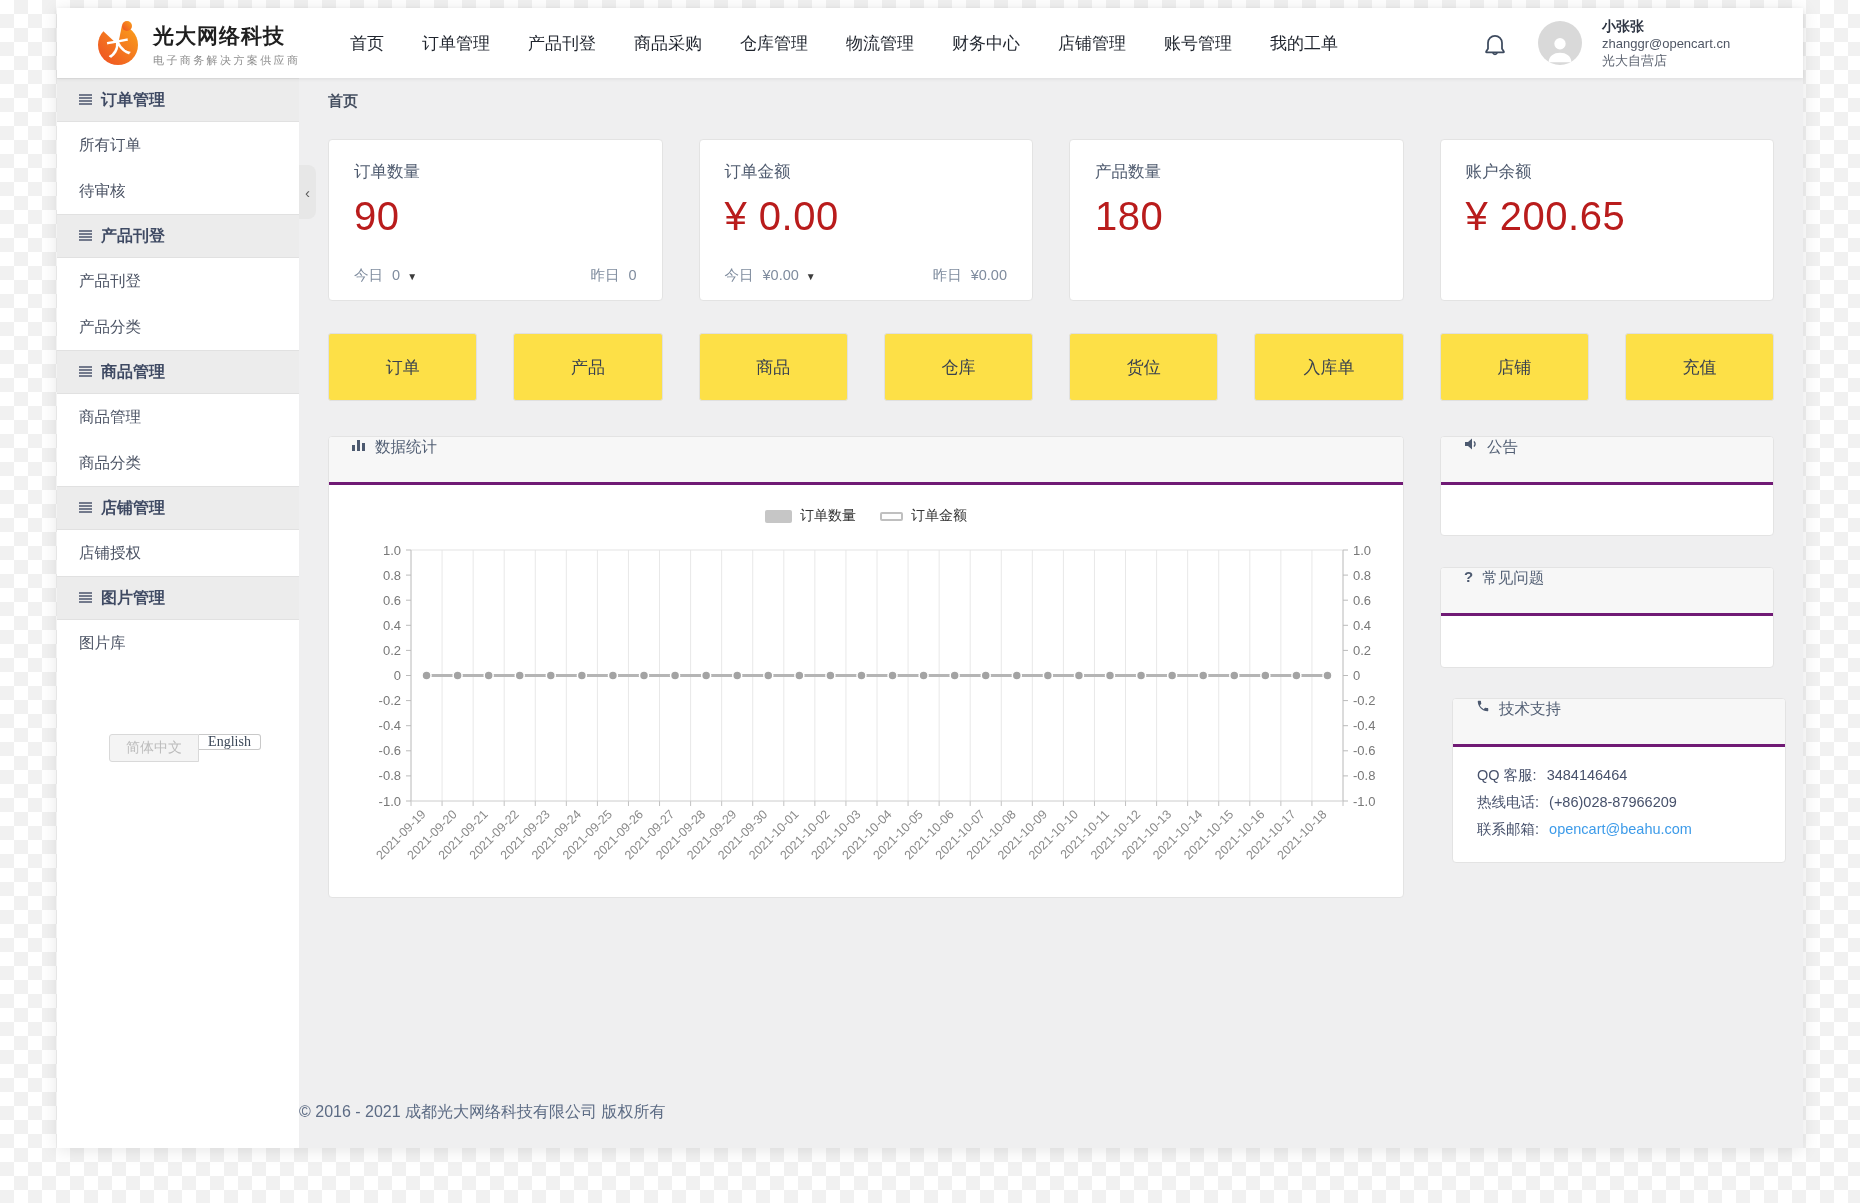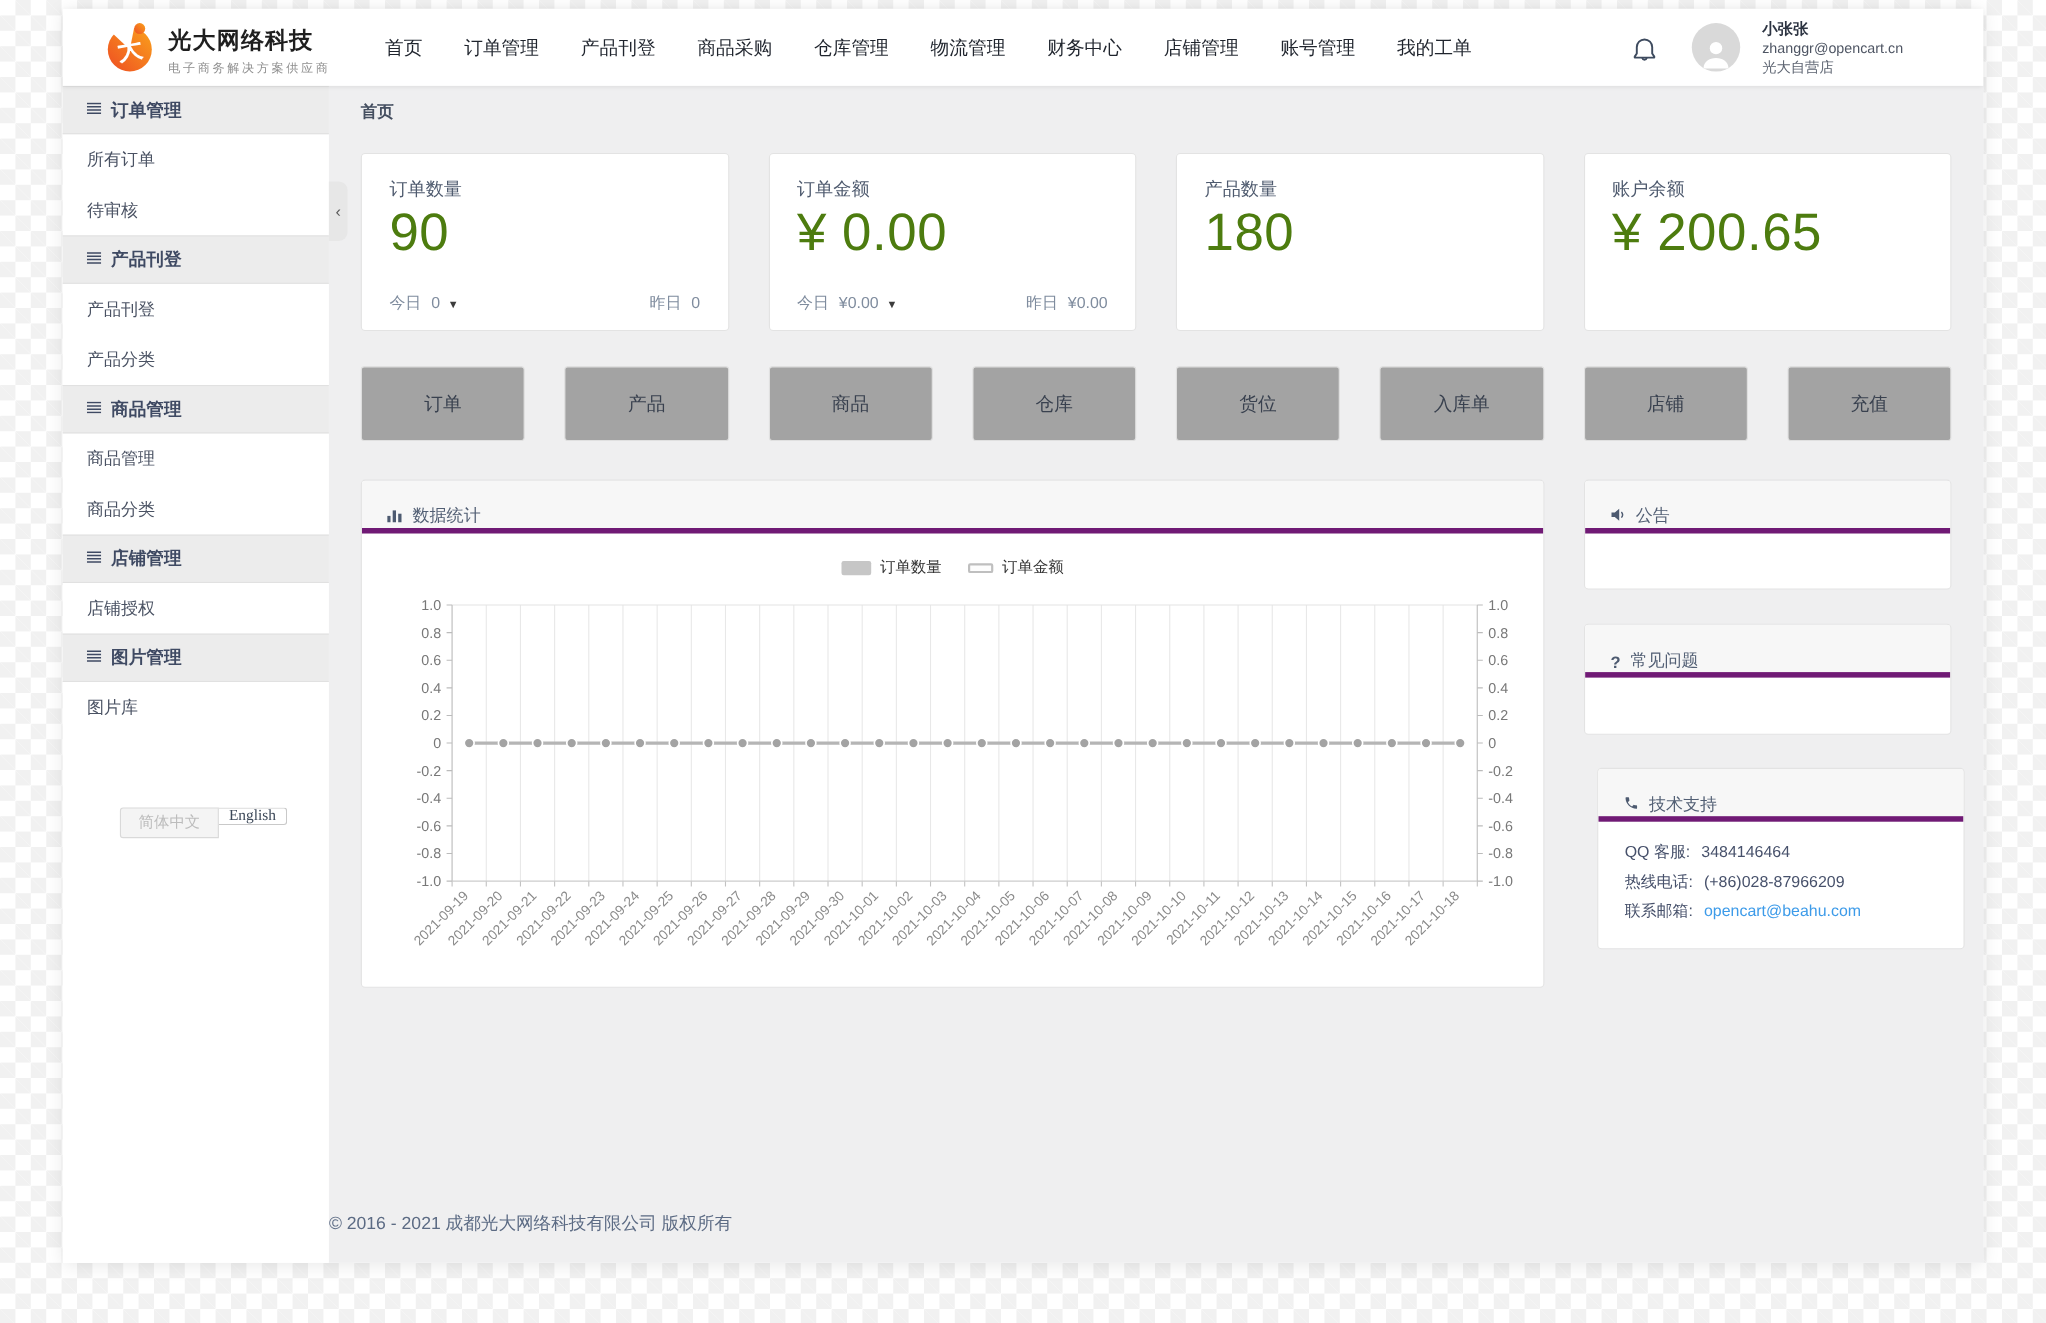--- a/index.html
+++ b/index.html
@@ -49,33 +49,33 @@
   .content{ position:absolute; left:242px; top:70px; right:0; bottom:0; background:#efeff0; }
   .collapse{ position:absolute; left:0; top:87px; width:17px; height:54px; background:#e7e7e7;
              border-radius:0 8px 8px 0; display:flex; align-items:center; justify-content:center;
              color:#5a5a5a; font-size:15px; cursor:pointer; }
   .crumb{ position:absolute; left:29px; top:14px; font-size:15px; color:#454f60; font-weight:700; cursor:pointer; }
 
   .cards{ position:absolute; left:29px; right:29px; top:61px; height:162px;
           display:grid; grid-template-columns:repeat(4,1fr); gap:36px; }
   .card{ background:#fff; border:1px solid #e3e3e3; border-radius:4px; position:relative; padding:21px 25px; }
   .card-title{ font-size:16.5px; color:#4e5a6e; }
-  .card-value{ font-size:48px; color:#4d7c0f; margin-top:1px; letter-spacing:.5px; }
+  .card-value{ font-size:40px; color:#b91c1c; margin-top:11px; letter-spacing:.5px; }
   .card-foot{ position:absolute; left:25px; right:25px; bottom:15px; display:flex; justify-content:space-between;
               font-size:14.5px; color:#7f8c9e; }
   .foot-today{ cursor:pointer; }
   .caret{ font-size:10px; color:#3c3c3c; margin-left:3px; }
 
   .quick{ position:absolute; left:29px; right:29px; top:255px; height:68px;
           display:grid; grid-template-columns:repeat(8,1fr); gap:36px; }
-  .quick-btn{ background:#a3a3a3; border:1px solid #e0e0e0; border-radius:3px; font-size:17px; color:#39414f;
+  .quick-btn{ background:#fde047; border:1px solid #e0e0e0; border-radius:3px; font-size:17px; color:#39414f;
               display:flex; align-items:center; justify-content:center; cursor:pointer; }
 
   .panel{ background:#fff; border:1px solid #e3e3e3; border-radius:4px; position:absolute; overflow:hidden; }
-  .panel-h{ height:48px; background:#f7f7f7; border-bottom:5px solid #701a75; display:flex; align-items:flex-end;
+  .panel-h{ height:48px; background:#f7f7f7; border-bottom:3px solid #701a75; display:flex; align-items:flex-start;
             padding:0 23px; gap:9px; font-size:15.5px; color:#525f74; }
   .p-chart{ left:29px; top:358px; width:1076px; height:462px; }
   .p-ann{ left:1141px; top:358px; width:334px; height:100px; }
   .p-faq{ left:1141px; top:489px; width:334px; height:101px; }
   .p-sup{ left:1153px; top:620px; width:334px; height:165px; }
   .sup-body{ padding:15px 24px; }
   .sup-line{ font-size:14.5px; color:#47516b; line-height:27px; }
   .link{ color:#3d9be9; cursor:pointer; }
   .qmark{ font-weight:700; font-size:15px; color:#4d5a70; }
 

